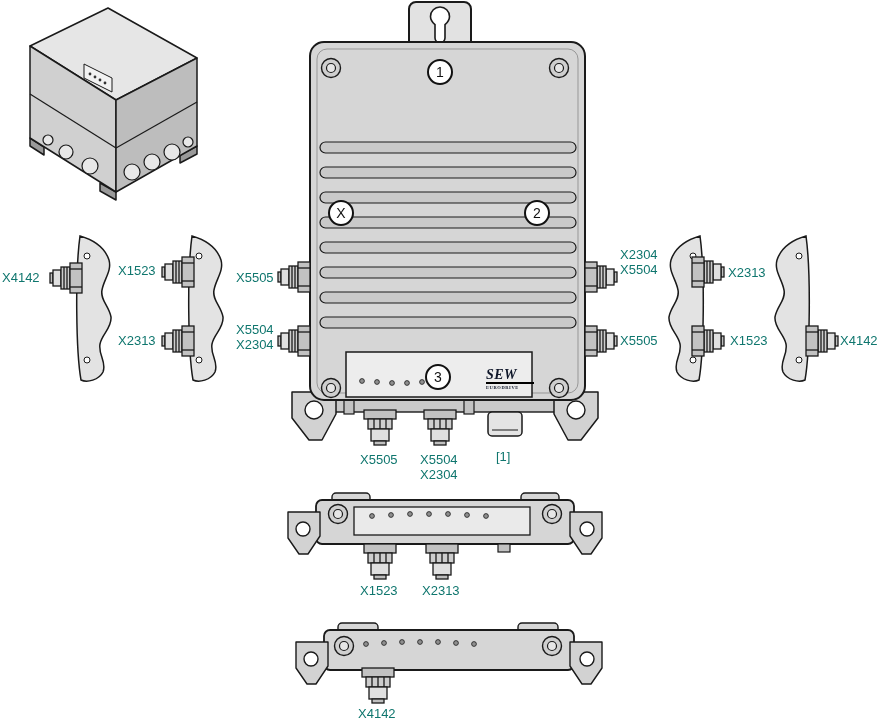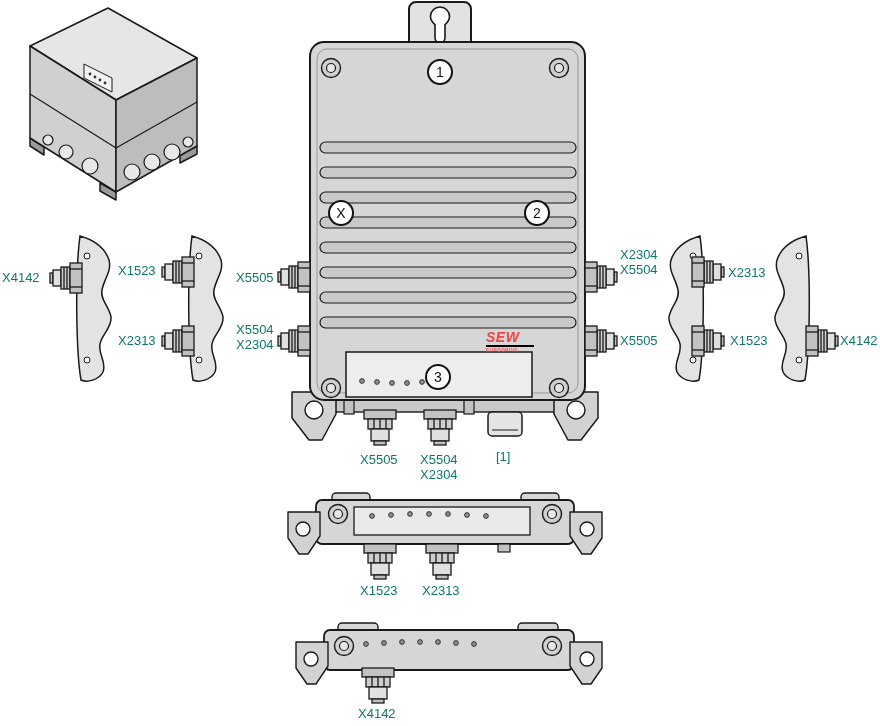--- a/index.html
+++ b/index.html
@@ -12,21 +12,21 @@
   .lbl{
     position:absolute;font-size:13px;line-height:15px;color:#0f766e;
     white-space:nowrap;
   }
   .callout{
     position:absolute;width:26px;height:26px;border:2px solid #111;
     border-radius:50%;background:#fff;box-sizing:border-box;
     display:flex;align-items:center;justify-content:center;
     font-size:14px;color:#111;
   }
-  .logo{position:absolute;left:486px;top:331px;width:48px;color:#ef4444;}
+  .logo{position:absolute;left:486px;top:368px;width:48px;color:#0f172a;font-family:Liberation Serif, serif;}
   .logo .brand{
     display:block;font-weight:bold;font-style:italic;font-size:14px;
     line-height:13px;letter-spacing:.5px;border-bottom:2px solid #000;
     padding-bottom:1px;
   }
   .logo .sub{
     display:block;font-size:4.5px;font-weight:bold;letter-spacing:.6px;
     margin-top:1px;
   }
 </style>

